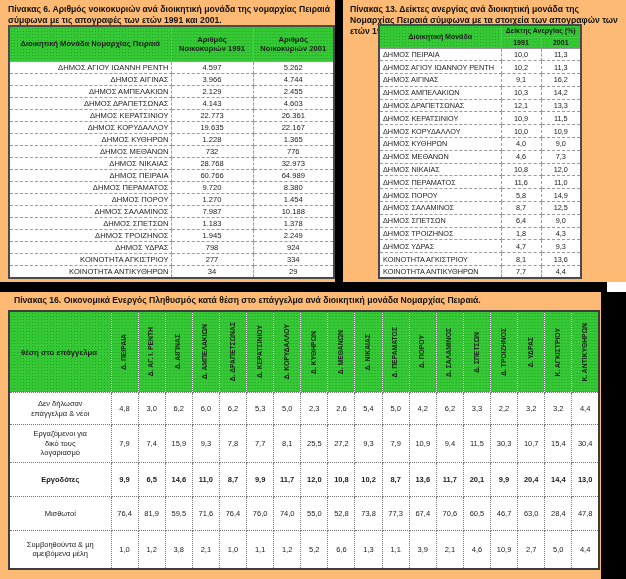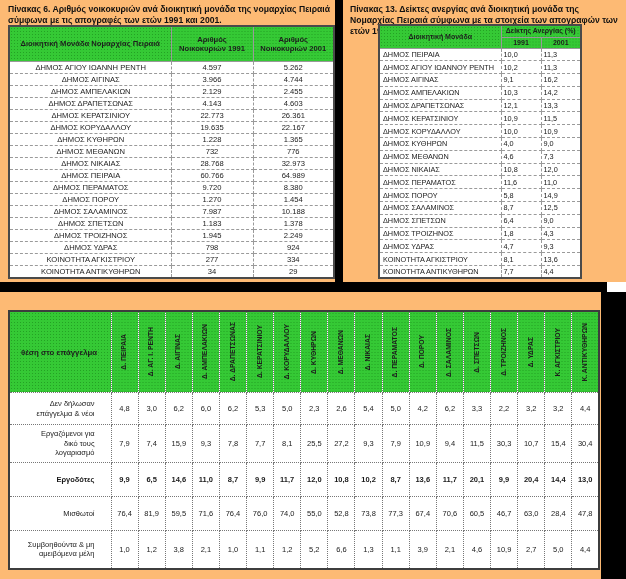--- a/index.html
+++ b/index.html
@@ -30,41 +30,41 @@
     background-size:3px 3px;
     font-weight:bold; color:#1d1d1d; 
   }
 
   
   #t6 { position:absolute; left:8px; top:25px; width:325px; border:2px solid #4a4a4a; }
   #t6 th, #t6 td { border:1px solid #999; }
   #t6 thead th { height:34px; font-size:7.6px; line-height:1.2; padding:0 2px; }
   #t6 tbody tr { height:12px; }
   #t6 tbody td { font-size:7.6px; padding:0 2px; white-space:nowrap; border-style:dashed; border-color:#9a9a9a; }
-  #t6 td.lbl { text-align:center; padding-left:3px; }
+  #t6 td.lbl { text-align:right; padding-left:3px; }
   #t6 td.num { text-align:center; }
 
   
   #t13 { position:absolute; left:35px; top:24px; width:202px; border:2px solid #4a4a4a; }
   #t13 th, #t13 td { border:1px solid #999; }
   #t13 thead th { font-size:7px; line-height:1.1; padding:0 1px; white-space:nowrap; }
   #t13 tr.hr1 { height:12px; } #t13 tr.hr2 { height:11px; }
   #t13 tbody tr { height:12.8px; }
   #t13 tbody td { font-size:7.3px; padding:0 2px; white-space:nowrap; border-style:dashed; border-color:#9a9a9a; }
   #t13 td.lbl { text-align:left; padding-left:3px; }
-  #t13 td.num { text-align:left; }
+  #t13 td.num { text-align:center; }
 
   
   #t16 { position:absolute; left:8px; top:18px; width:592px; border:2px solid #3d3d3d; }
   #t16 th, #t16 td { border:1px dotted #777; }
   #t16 thead th { height:80px; vertical-align:middle; padding:0; }
   #t16 thead th.corner { text-align:left; padding-left:11px; font-size:7.8px; }
   .vtext { writing-mode:vertical-rl; transform:rotate(180deg); font-size:6.8px; font-weight:bold; line-height:1; margin:0 auto; white-space:nowrap; }
   #t16 tbody td { font-size:7.5px; text-align:center; padding:0 1px; }
-  #t16 td.lbl { text-align:right; padding:2px 16px; white-space:normal; line-height:1.25; font-size:7.5px; }
+  #t16 td.lbl { text-align:center; padding:2px 16px; white-space:normal; line-height:1.25; font-size:7.5px; }
   #t16 tbody tr:nth-child(1) { height:32px; }
   #t16 tbody tr:nth-child(2) { height:38px; }
   #t16 tbody tr:nth-child(3) { height:34px;font-weight:bold; }
   #t16 tbody tr:nth-child(4) { height:34px; }
   #t16 tbody tr:nth-child(5) { height:38px; }
 </style>
 </head>
 <body>
 
 <div class="canvas">
@@ -290,20 +290,21 @@
           <tr>
             <td class="lbl">ΚΟΙΝΟΤΗΤΑ ΑΝΤΙΚΥΘΗΡΩΝ</td>
             <td class="num">7,7</td>
             <td class="num">4,4</td>
           </tr>
         </tbody>
     </table>
   </div>
 
   <div class="panel" id="panel-c">
+    <div class="ttl">Πίνακας 16. Οικονομικά Ενεργός Πληθυσμός κατά θέση στο επάγγελμα ανά διοικητική μονάδα Νομαρχίας Πειραιά.</div>
     <table id="t16">
       <colgroup>
           <col style="width:102px">
         </colgroup>
       <thead>
         <tr id="t16-cols">
           <th class="green-th corner">θέση στο επάγγελμα</th>
         <th class="green-th">
               <div class="vtext">Δ. ΠΕΙΡΑΙΑ</div>
             </th>

